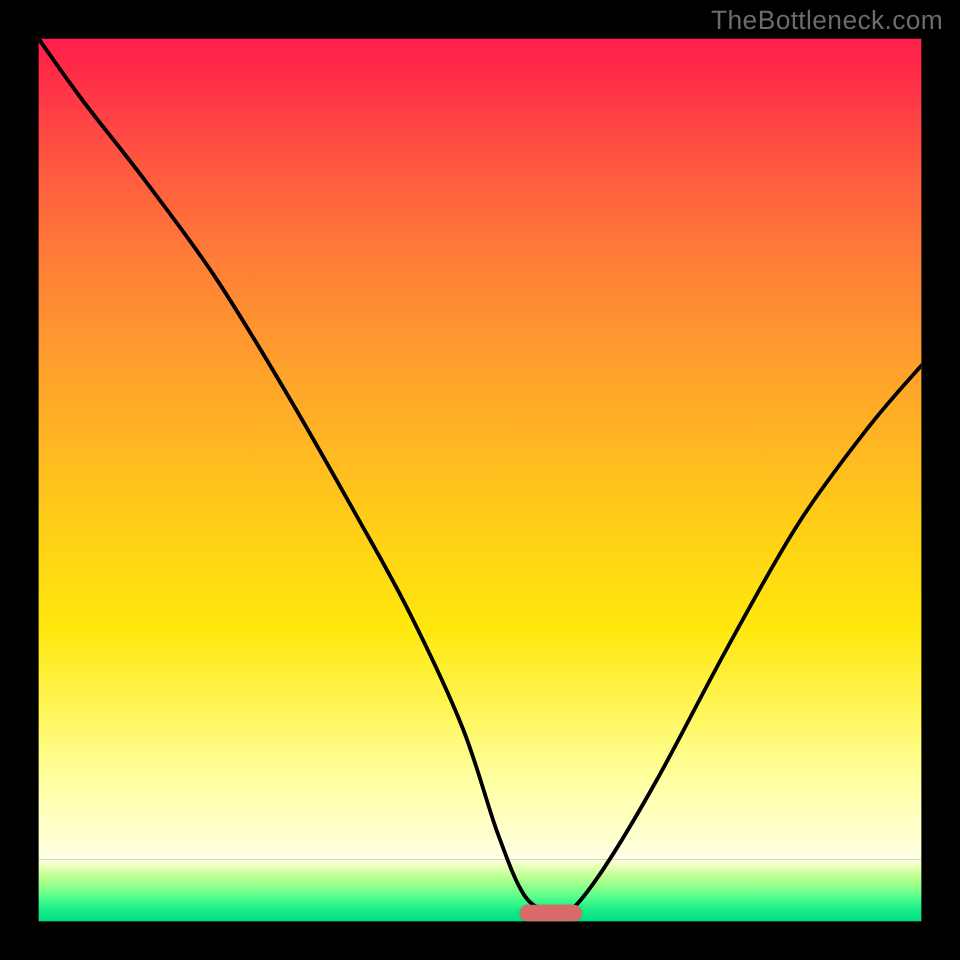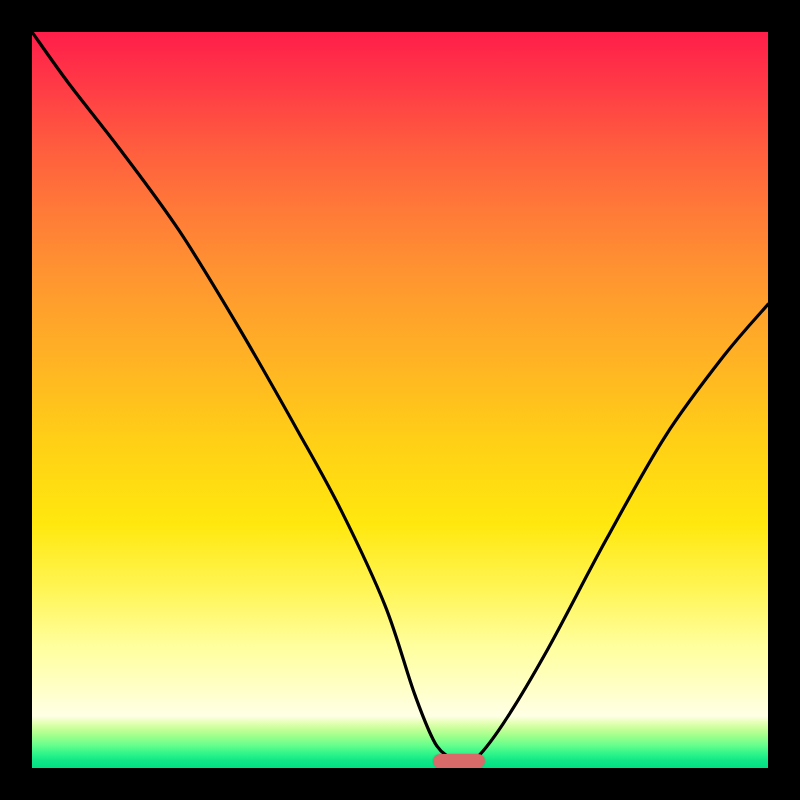--- a/index.html
+++ b/index.html
@@ -84,20 +84,21 @@
   height: 14px;
   border-radius: 8px;
   background: #d86a6a;
   box-shadow: 0 0 0 1px rgba(0,0,0,0.05);
 }
 </style>
 </head>
 <body>
 
 <div class="frame">
+  <div class="attribution">TheBottleneck.com</div>
 
   <div class="plot-area">
     <div class="gradient">
       <div class="grad-top"></div>
       <div class="grad-green"></div>
     </div>
 
     <svg class="curve" viewBox="0 0 736 736" preserveAspectRatio="none">
       <path id="curve-path" d="M 0,0 C 6.133333333333334,8.586666666666664 22.080000000000005,31.893333333333317 36.800000000000004,51.51999999999998 C 51.52,71.14666666666665 69.91999999999999,93.22666666666665 88.32,117.75999999999999 C 106.72,142.29333333333332 127.57333333333335,169.28000000000003 147.20000000000002,198.72000000000003 C 166.82666666666668,228.16000000000003 186.45333333333335,261.28000000000003 206.08,294.40000000000003 C 225.70666666666668,327.52000000000004 247.78666666666663,366.7733333333333 264.96,397.44 C 282.1333333333333,428.1066666666667 294.4,448.96000000000004 309.12,478.40000000000003 C 323.84000000000003,507.84000000000003 341.0133333333333,543.4133333333334 353.28,574.08 C 365.5466666666666,604.7466666666667 374.1333333333333,639.0933333333334 382.72,662.4 C 391.30666666666673,685.7066666666666 397.44,702.88 404.8,713.92 C 412.16,724.9599999999999 420.74666666666667,726.1866666666666 426.88,728.64 C 433.0133333333333,731.0933333333334 434.23999999999995,734.7733333333333 441.59999999999997,728.64 C 448.96,722.5066666666667 458.77333333333337,710.24 471.04,691.84 C 483.3066666666667,673.44 498.0266666666666,648.9066666666666 515.1999999999999,618.24 C 532.3733333333332,587.5733333333334 554.4533333333334,543.4133333333334 574.08,507.84000000000003 C 593.7066666666667,472.2666666666667 613.3333333333334,435.4666666666667 632.96,404.8 C 652.5866666666667,374.1333333333333 674.6666666666666,345.91999999999996 691.8399999999999,323.84 C 709.0133333333332,301.76 728.64,280.90666666666664 736,272.32" fill="none" stroke-width="3.2" stroke-linecap="round" stroke="#000000"></path>
     </svg>

